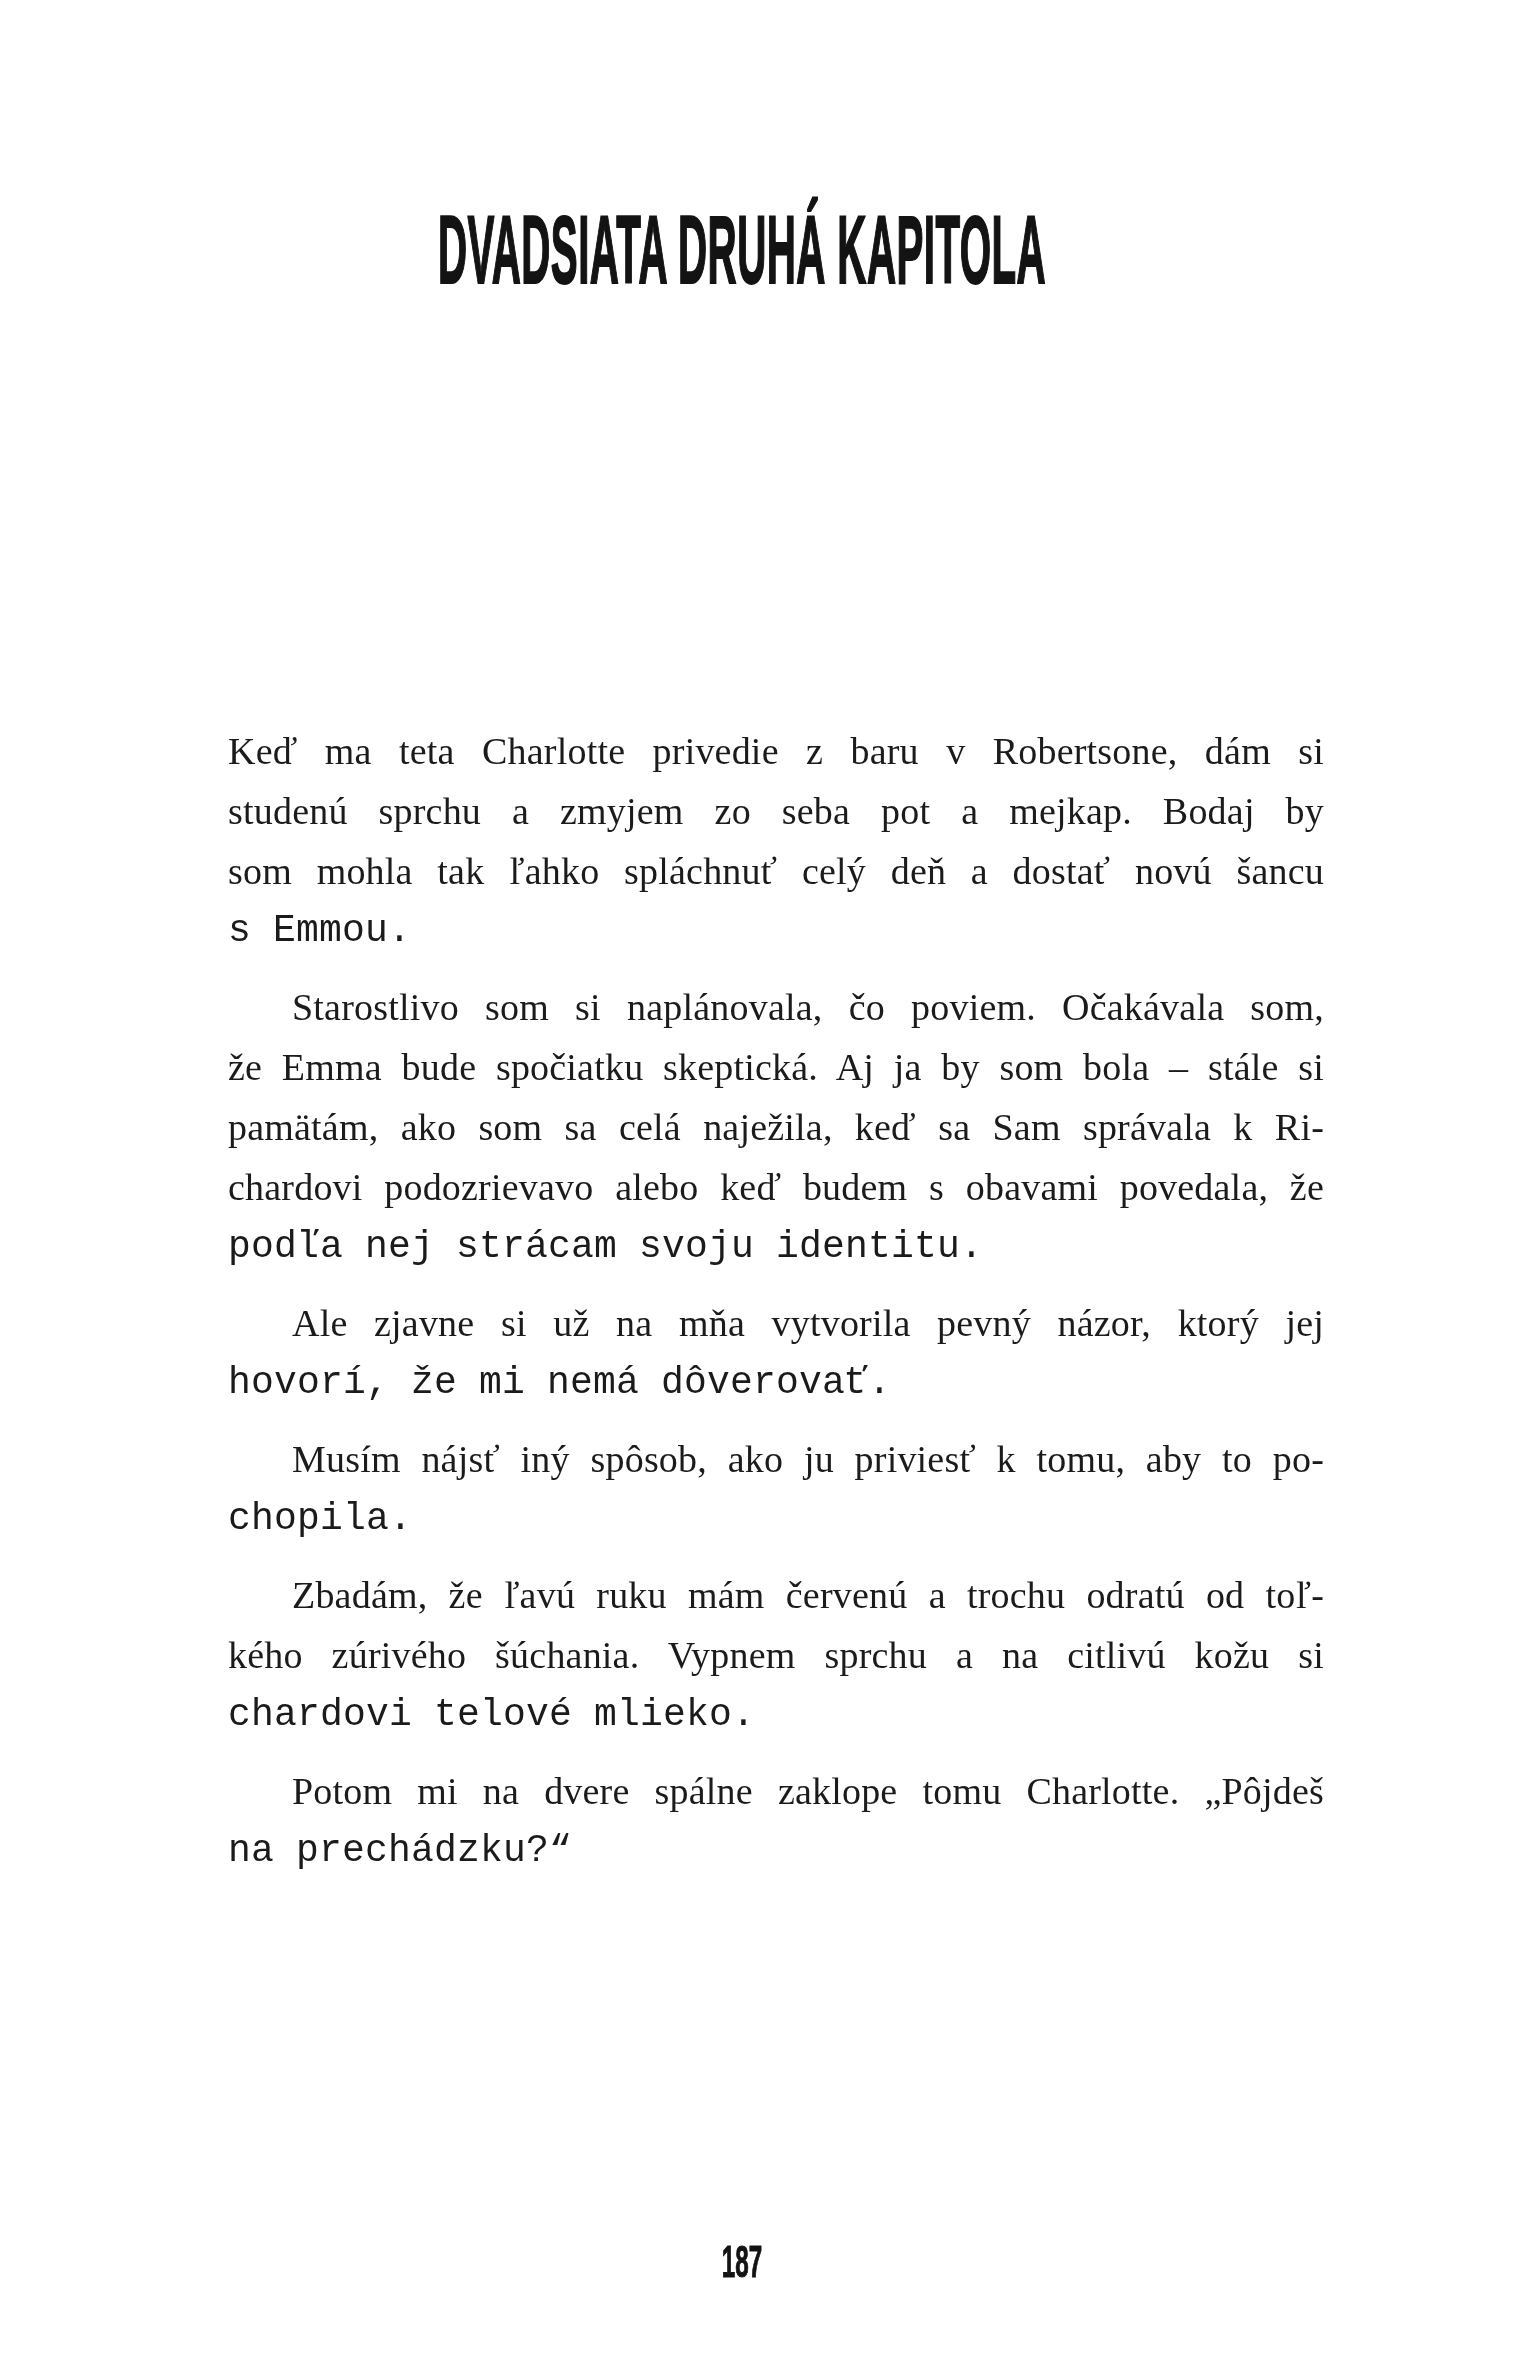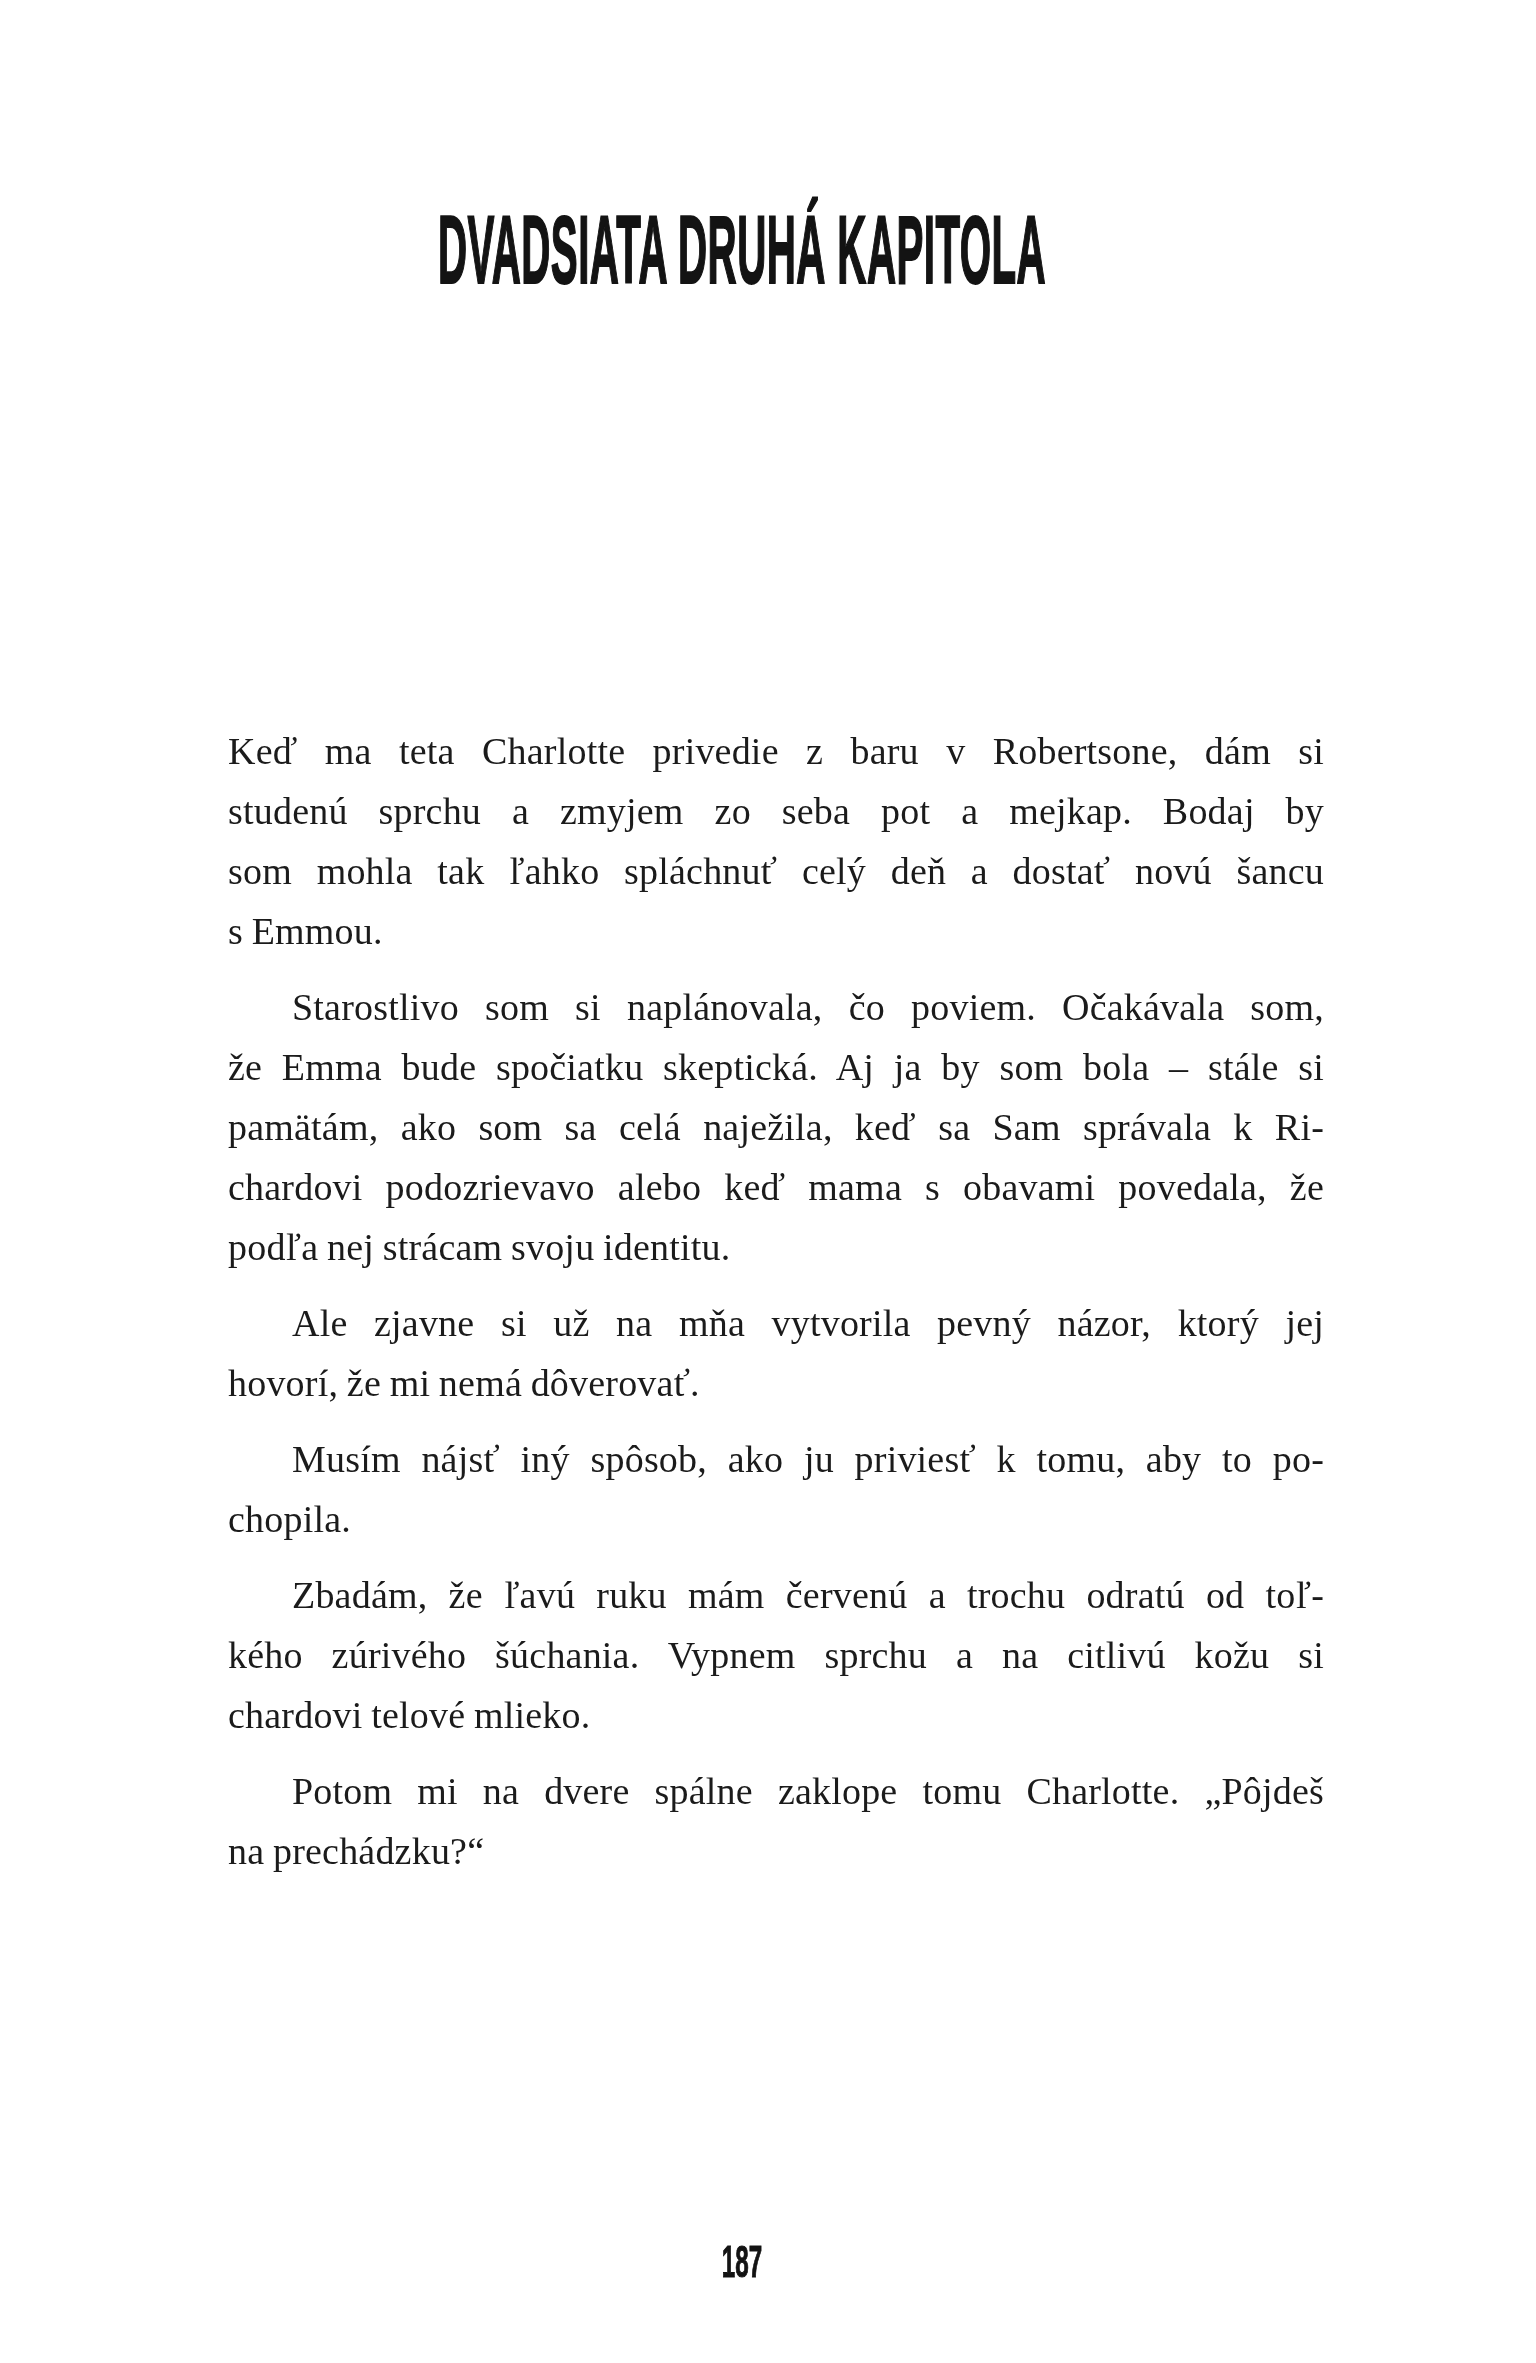--- a/index.html
+++ b/index.html
@@ -50,20 +50,21 @@
   }
   .line {
     height: 60px;
     line-height: 60px;
     overflow: hidden;
     text-align: justify;
     text-align-last: justify;
   }
   .line.last {
     text-align-last: left;
+    font-family: Liberation Mono, monospace;
   }
   .paragraph.indent .line.first {
     text-indent: 64px;
   }
   .page-number {
     position: absolute;
     top: 2240px;
     left: 0;
     width: 100%;
     text-align: center;
@@ -87,21 +88,21 @@
       <div class="paragraph">
         <div class="line first">Keď ma teta Charlotte privedie z baru v Robertsone, dám si</div>
         <div class="line">studenú sprchu a zmyjem zo seba pot a mejkap. Bodaj by</div>
         <div class="line">som mohla tak ľahko spláchnuť celý deň a dostať novú šancu</div>
         <div class="line last">s Emmou.</div>
       </div>
       <div class="paragraph indent">
         <div class="line first">Starostlivo som si naplánovala, čo poviem. Očakávala som,</div>
         <div class="line">že Emma bude spočiatku skeptická. Aj ja by som bola – stále si</div>
         <div class="line">pamätám, ako som sa celá naježila, keď sa Sam správala k Ri-</div>
-        <div class="line">chardovi podozrievavo alebo keď mama s obavami povedala, že</div>
+        <div class="line">chardovi podozrievavo alebo keď budem s obavami povedala, že</div>
         <div class="line last">podľa nej strácam svoju identitu.</div>
       </div>
       <div class="paragraph indent">
         <div class="line first">Ale zjavne si už na mňa vytvorila pevný názor, ktorý jej</div>
         <div class="line last">hovorí, že mi nemá dôverovať.</div>
       </div>
       <div class="paragraph indent">
         <div class="line first">Musím nájsť iný spôsob, ako ju priviesť k tomu, aby to po-</div>
         <div class="line last">chopila.</div>
       </div>

